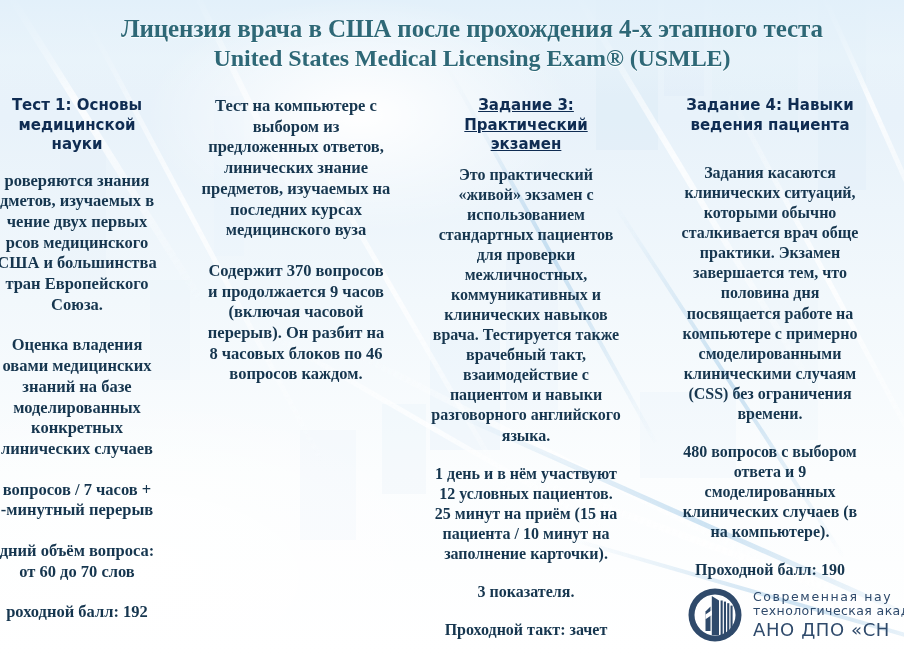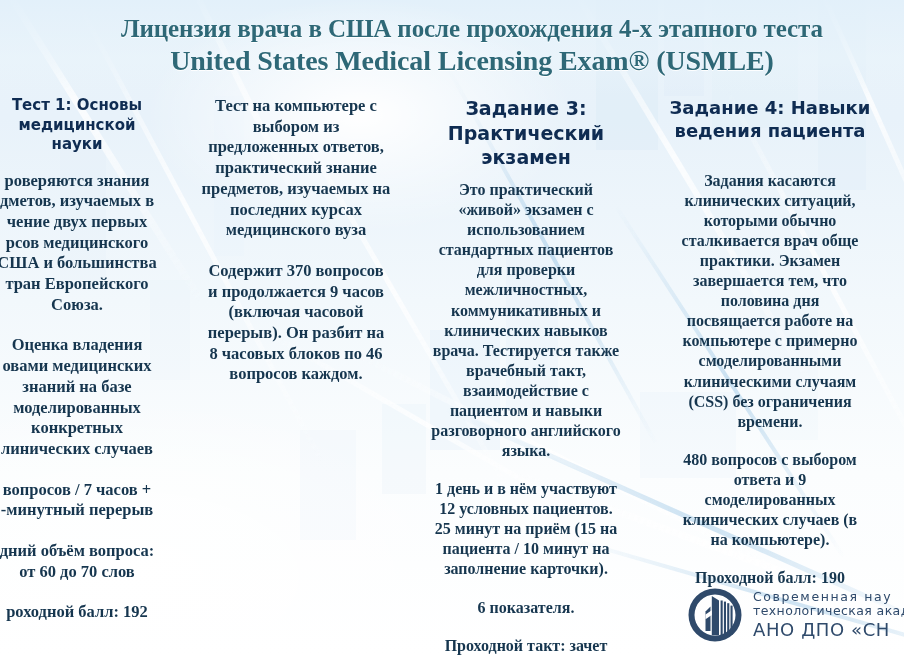--- a/index.html
+++ b/index.html
@@ -49,21 +49,21 @@
     position:absolute; left:0; right:0; top:14px;
     text-align:center;
     color:#2e6877;
     font-size:25px;
     line-height:1.18;
     font-weight:700;
     letter-spacing:-0.1px;
     text-shadow: 0 1px 0 rgba(255,255,255,0.9);
     padding-left: 40px;
   }
-  .title .l2 { display:block; font-size:28px; }
+  .title .l2 { display:block; font-size:24px; }
 
   
   .cols {
     position:absolute;
     left:0; top:96px;
     width:904px;
     display:flex;
     align-items:flex-start;
   }
   .col {
@@ -79,22 +79,22 @@
     font-family: "DejaVu Sans", "Liberation Sans", sans-serif;
     color:#0f2c52;
     font-weight:700;
     font-size:15px;
     line-height:1.30;
     margin-bottom:16px;
     white-space:pre-line;
   }
   .col-1 .col-head { font-size:15px; }
   .col-2 .col-head { font-size:15px; margin-bottom:24px; }
-  .col-3 .col-head { font-size:19px; margin-bottom:10px; }
-  .col-4 .col-head { font-size:18px; margin-bottom:28px; }
+  .col-3 .col-head { font-size:15px; margin-bottom:10px;text-decoration:underline; }
+  .col-4 .col-head { font-size:15px; margin-bottom:28px; }
 
   .para {
     color:#16364f;
     font-weight:700;
     font-size:16.5px;
     line-height:1.255;
     margin:0 0 20px 0;
     white-space:pre-line;
   }
   .col-1 .para { font-size:16.5px; }
@@ -193,21 +193,21 @@
 -минутный перерыв</p>
       <p class="para">дний объём вопроса:
 от 60 до 70 слов</p>
       <p class="para">роходной балл: 192</p>
     </div>
 
     <div class="col col-2">
       <p class="para">Тест на компьютере с
 выбором из
 предложенных ответов,
-практический знание
+линических знание
 предметов, изучаемых на
 последних курсах
 медицинского вуза</p>
       <p class="para">Содержит 370 вопросов
 и продолжается 9 часов
 (включая часовой
 перерыв). Он разбит на
 8 часовых блоков по 46
 вопросов каждом.</p>
     </div>
@@ -228,21 +228,21 @@
 врачебный такт,
 взаимодействие с
 пациентом и навыки
 разговорного английского
 языка.</p>
       <p class="para tight">1 день и в нём участвуют
 12 условных пациентов.
 25 минут на приём (15 на
 пациента / 10 минут на
 заполнение карточки).</p>
-      <p class="para tight">6 показателя.</p>
+      <p class="para tight">3 показателя.</p>
       <p class="para">Проходной такт: зачет</p>
     </div>
 
     <div class="col col-4">
       <div class="col-head">Задание 4: Навыки
 ведения пациента</div>
       <p class="para tight">Задания касаются
 клинических ситуаций,
 которыми обычно
 сталкивается врач обще

